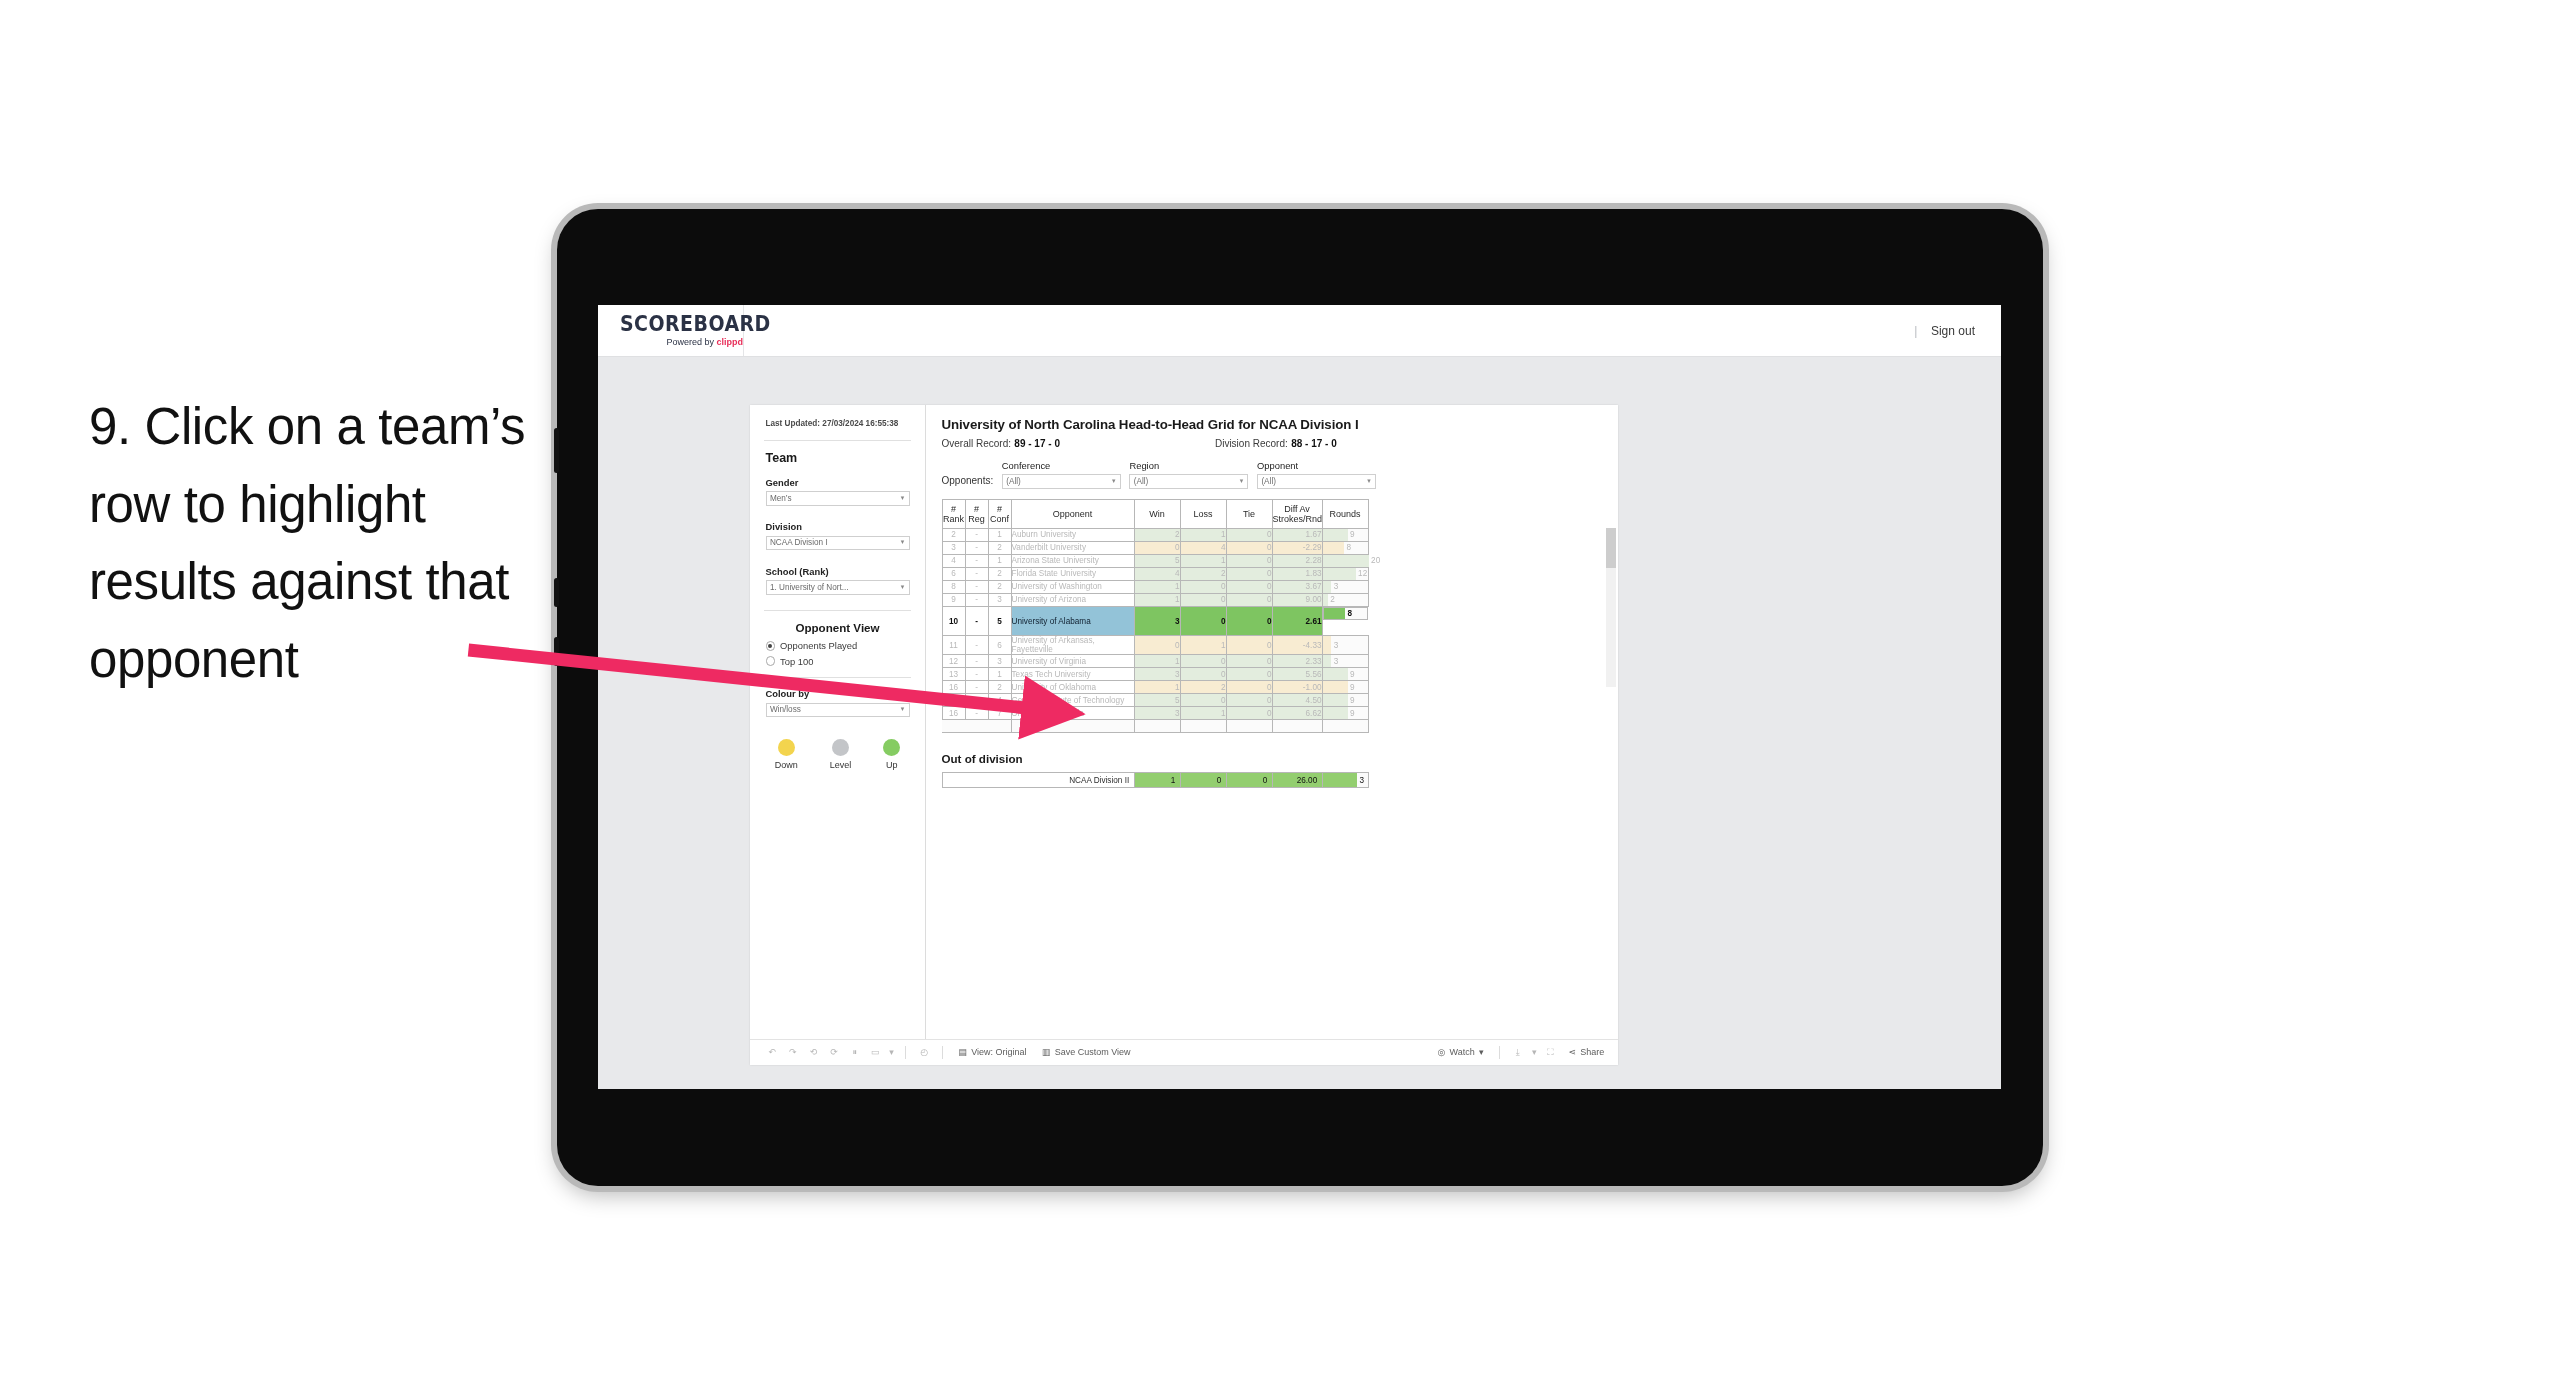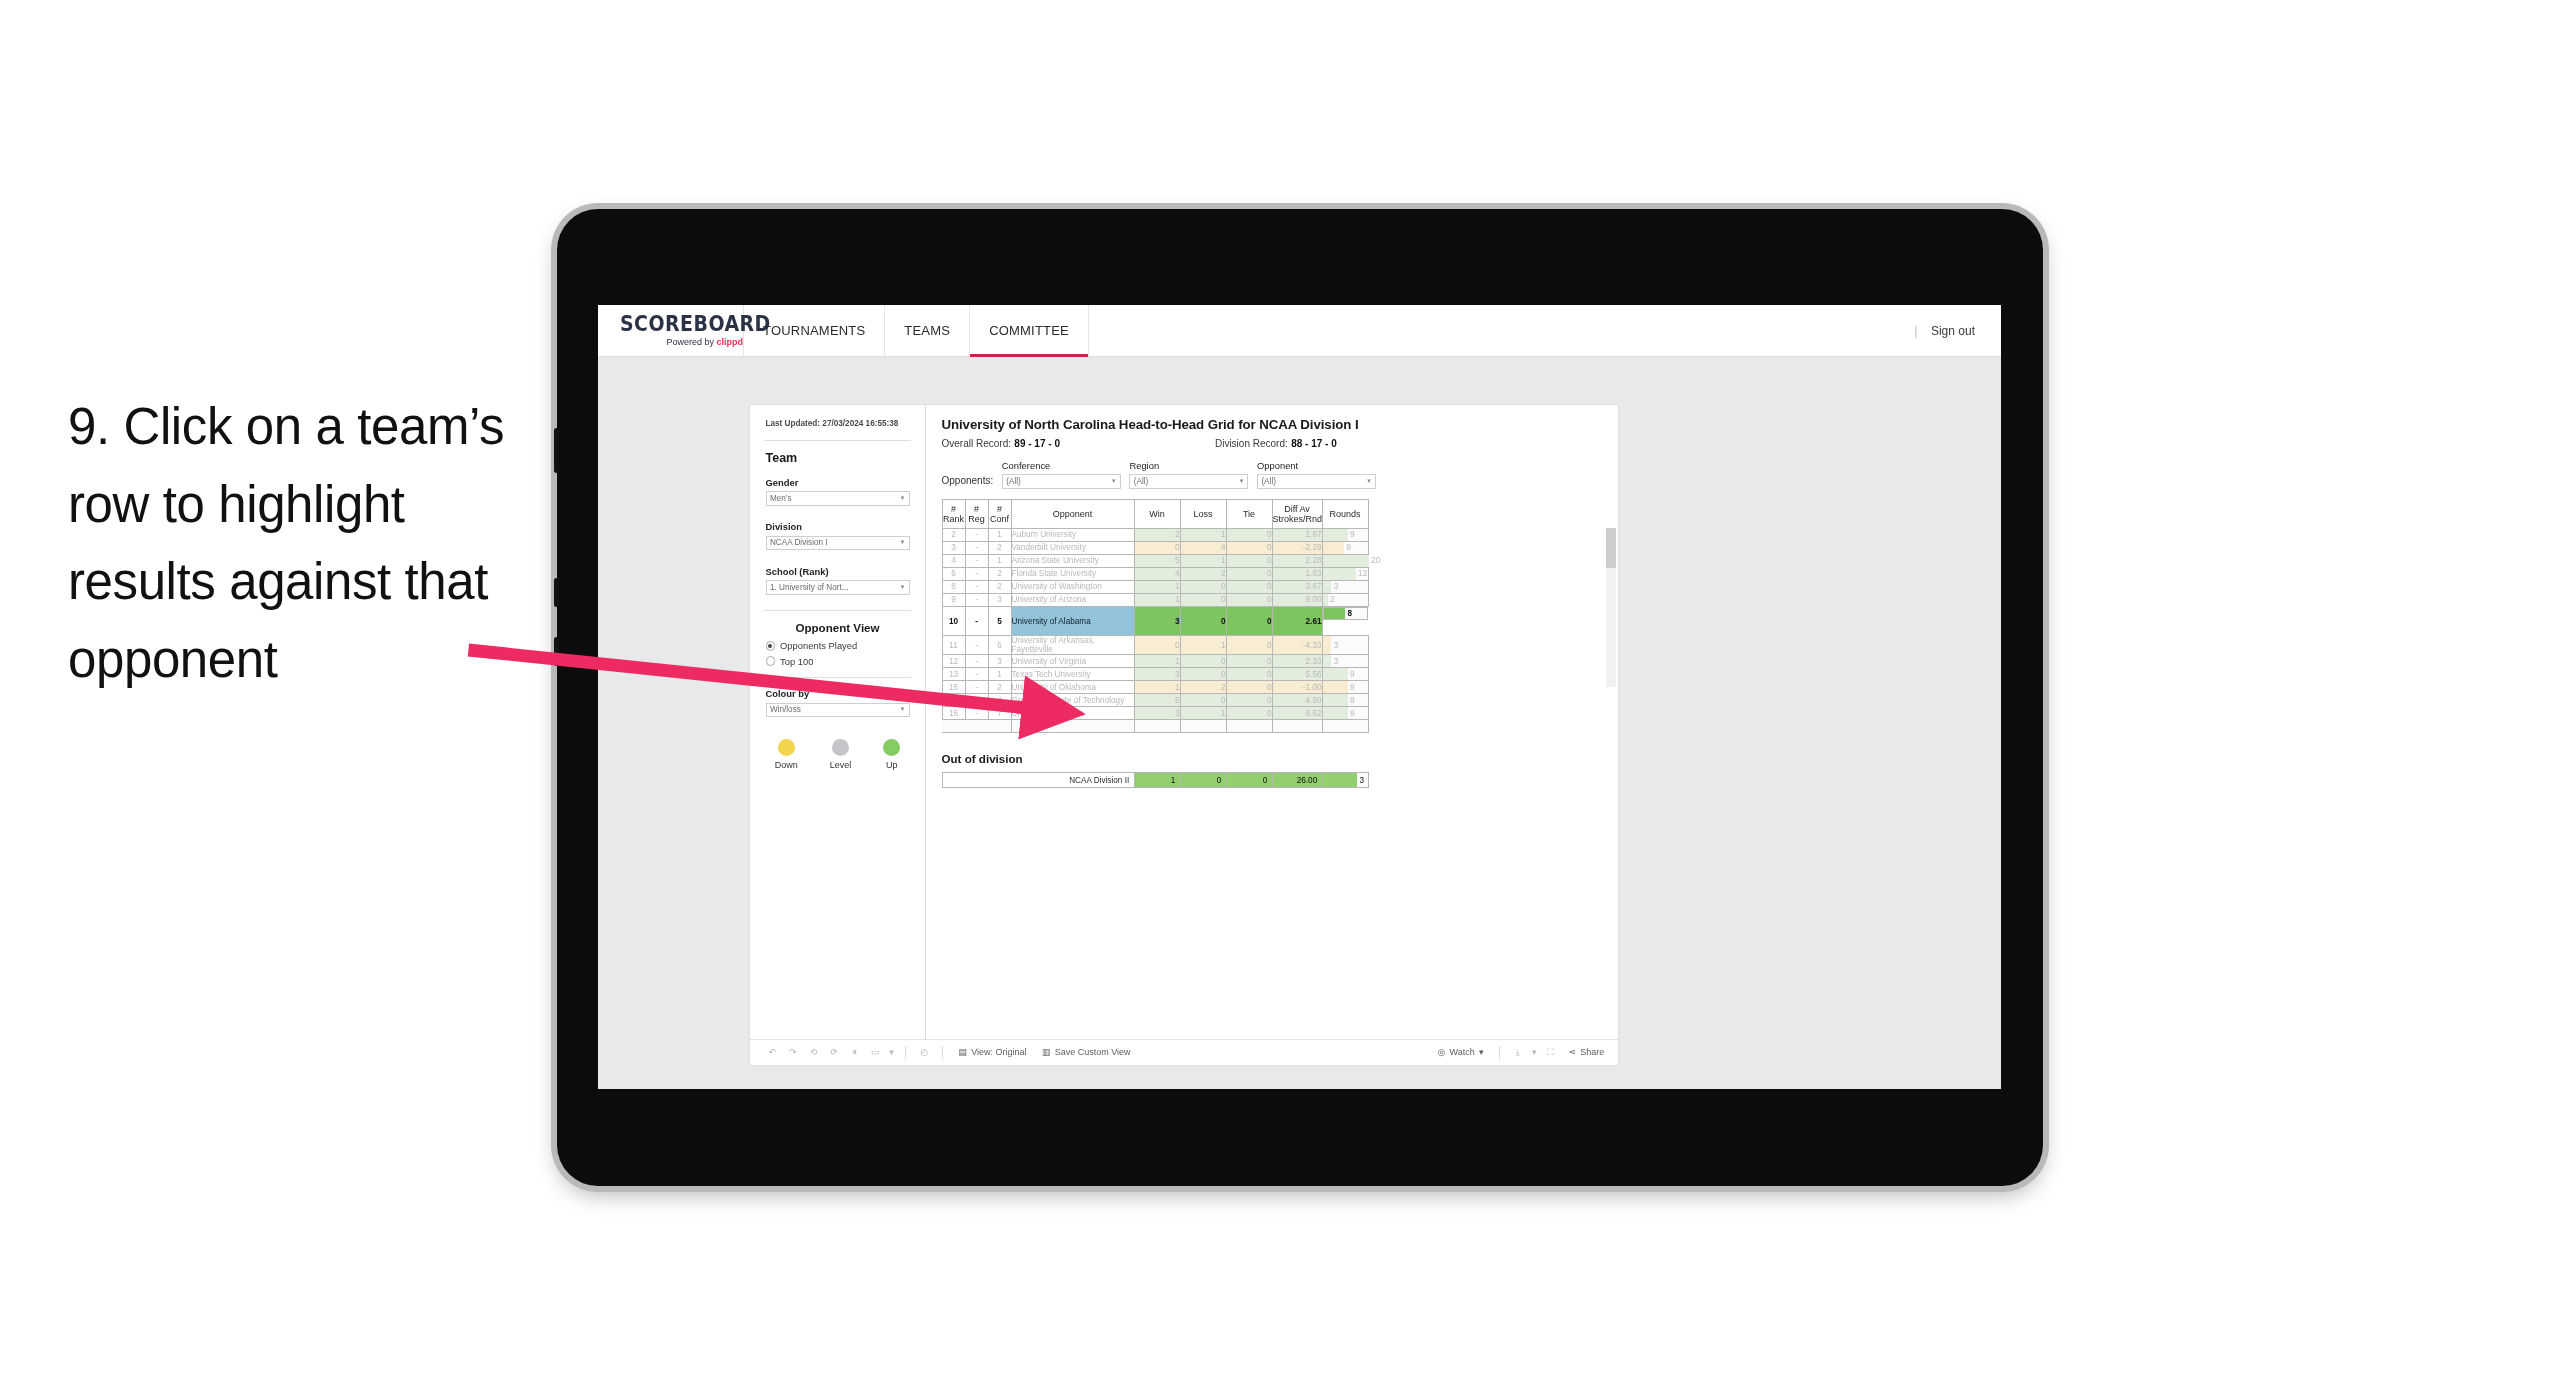--- a/index.html
+++ b/index.html
@@ -6,21 +6,21 @@
   html, body {
     width: 2576px; height: 1385px;
     background: #ffffff;
     font-family: "Liberation Sans", sans-serif;
     overflow: hidden;
   }
 
   
   #annotation {
     position: absolute;
-    left: 68px; top: 388px;
+    left: 89px; top: 388px;
     width: 481px;
     font-size: 51px;
     line-height: 1.52;
     color: #111111;
     font-family: "Liberation Sans", sans-serif;
     letter-spacing: -0.4px;
   }
 
   
   #arrow-svg {
@@ -505,25 +505,20 @@
   <div class="side-btn" style="top:369px;height:29px;"></div>
   <div class="side-btn" style="top:428px;height:29px;"></div>
 </div>
 
 <div id="screen">
 
   <div id="appbar">
     <div id="brand">
       <div class="logo">SCOREBOARD</div>
       <div class="tag"><span>Powered by </span><b>clippd</b></div>
-    </div>
-    <div class="topnav">
-      <div class="item">TOURNAMENTS</div>
-      <div class="item">TEAMS</div>
-      <div class="item active">COMMITTEE</div>
     </div>
     <div id="signout-wrap">
       <span class="bar">|</span>
       <span>Sign out</span>
     </div>
   </div>
 
 
   <div id="canvas">
     <div id="viz">

